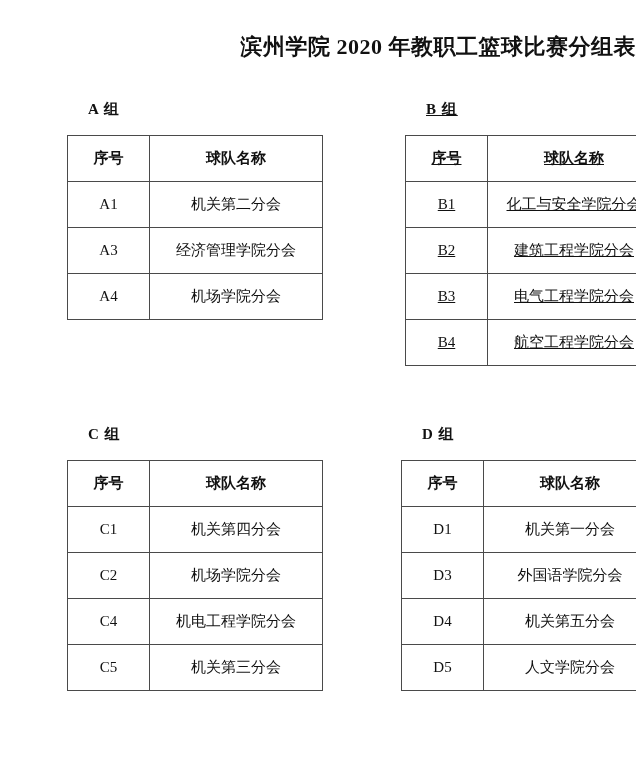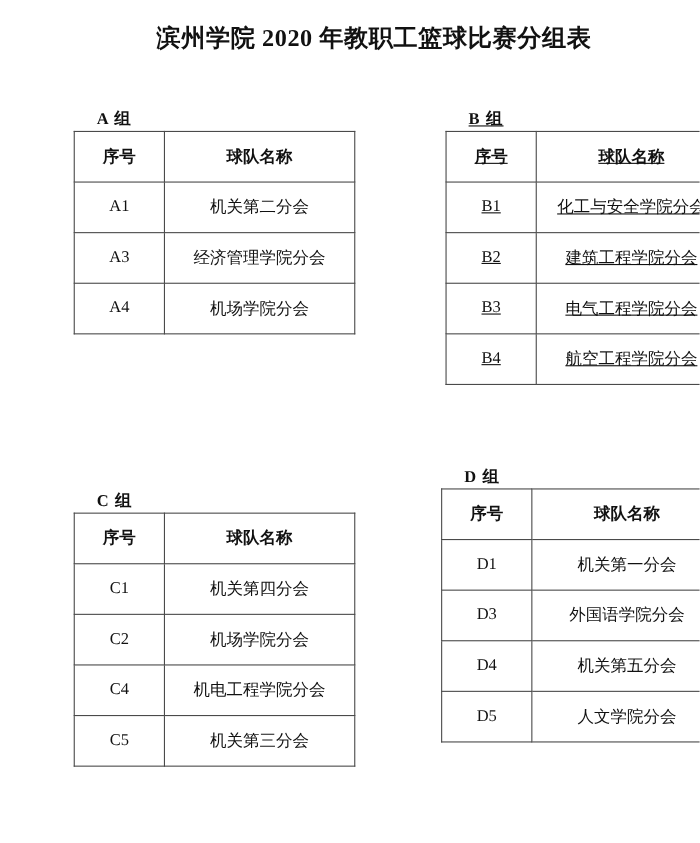--- a/index.html
+++ b/index.html
@@ -3,36 +3,36 @@
 <meta charset="utf-8">
 <style>
   * { margin:0; padding:0; box-sizing:border-box; }
   html, body { background:#ffffff; }
   body {
     width:636px; height:766px; position:relative; overflow:hidden;
     font-family:"Liberation Serif","DejaVu Serif",serif;
     color:#111111;
   }
   .page-title {
-    position:absolute; top:20px; left:0; width:636px;
-    text-align:center; font-size:22px; font-weight:700;
+    position:absolute; top:32px; left:0; width:636px;
+    text-align:right; font-size:22px; font-weight:700;
     letter-spacing:0.5px; white-space:nowrap;padding-left:44px;
   }
   .group { position:absolute; width:255px;padding-left:48px; }
   .sec-a { left:19px;  top:99px;  }
   .sec-b { left:357px; top:99px;text-decoration:underline;  }
-  .sec-c { left:19px;  top:446px; }
+  .sec-c { left:19px;  top:424px; }
   .sec-d { left:353px; top:424px; }
   .group-label {
     font-size:15px; font-weight:700; line-height:20px;
     padding-left:21px; letter-spacing:1px;
   }
   .group-table {
     border-collapse:collapse; table-layout:fixed;
-    width:255px; 
+    width:255px; margin-top:16px;
     border:1px solid #1a1a1a;
   }
   .group-table th, .group-table td {
     border:1px solid #4a4a4a;
     text-align:center; vertical-align:middle;
     height:46px; font-size:15px; overflow:hidden; white-space:nowrap;
   }
   .group-table th { font-weight:700; }
   .col-idx { width:82px; }
   .col-team { width:173px; }

